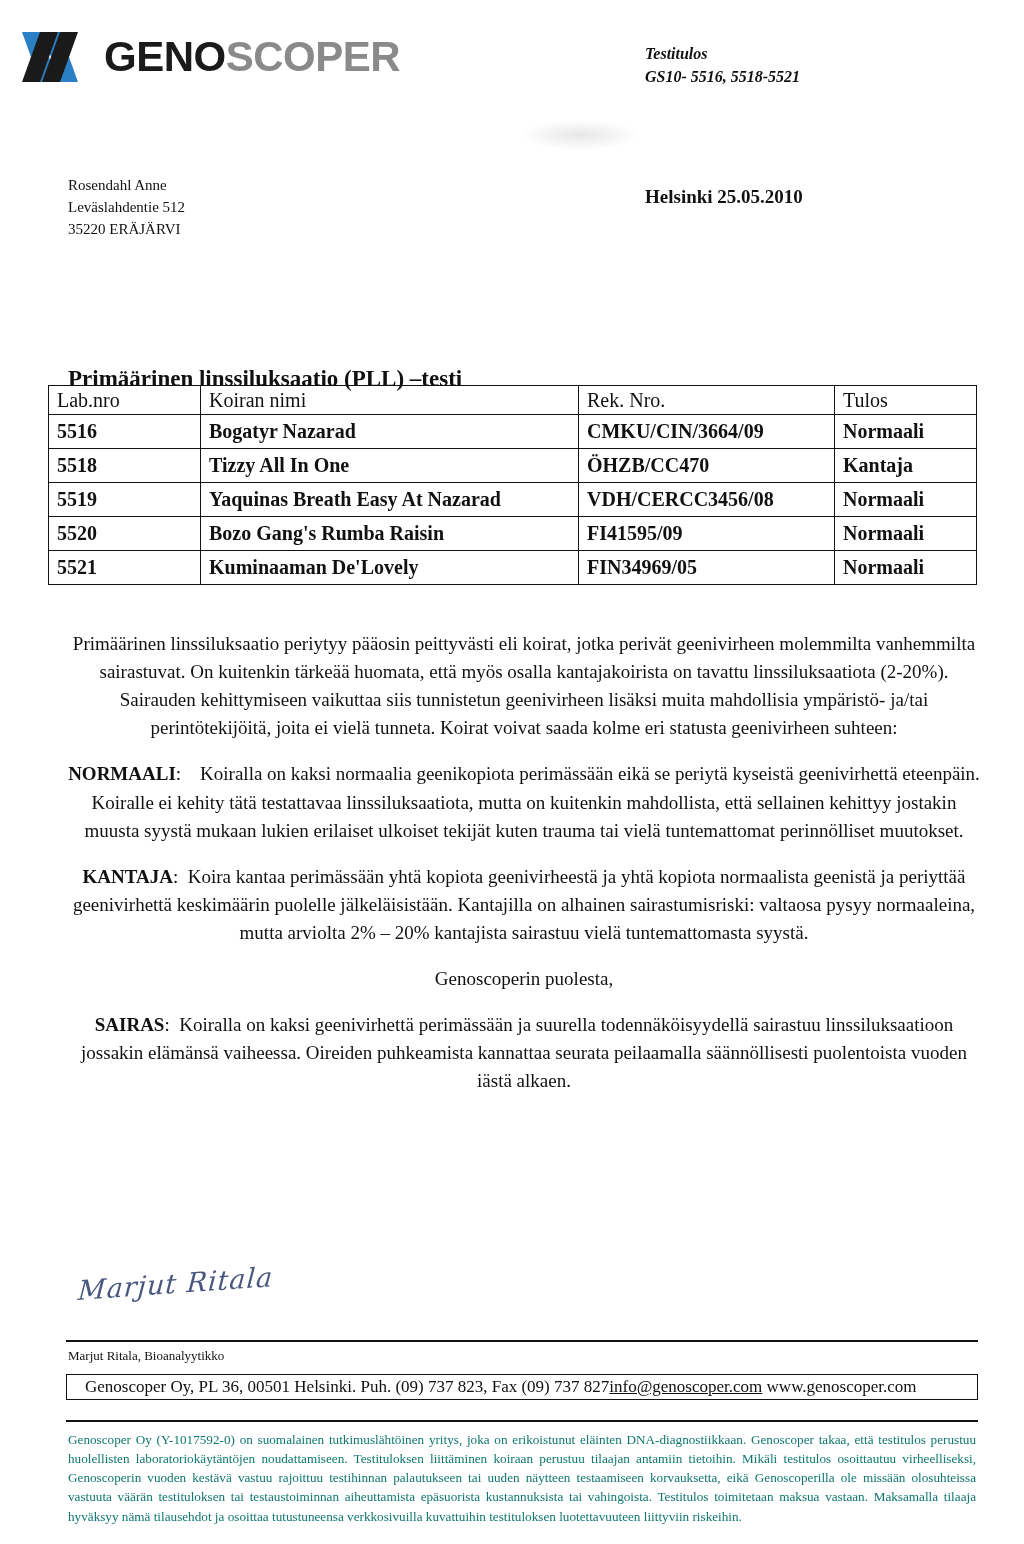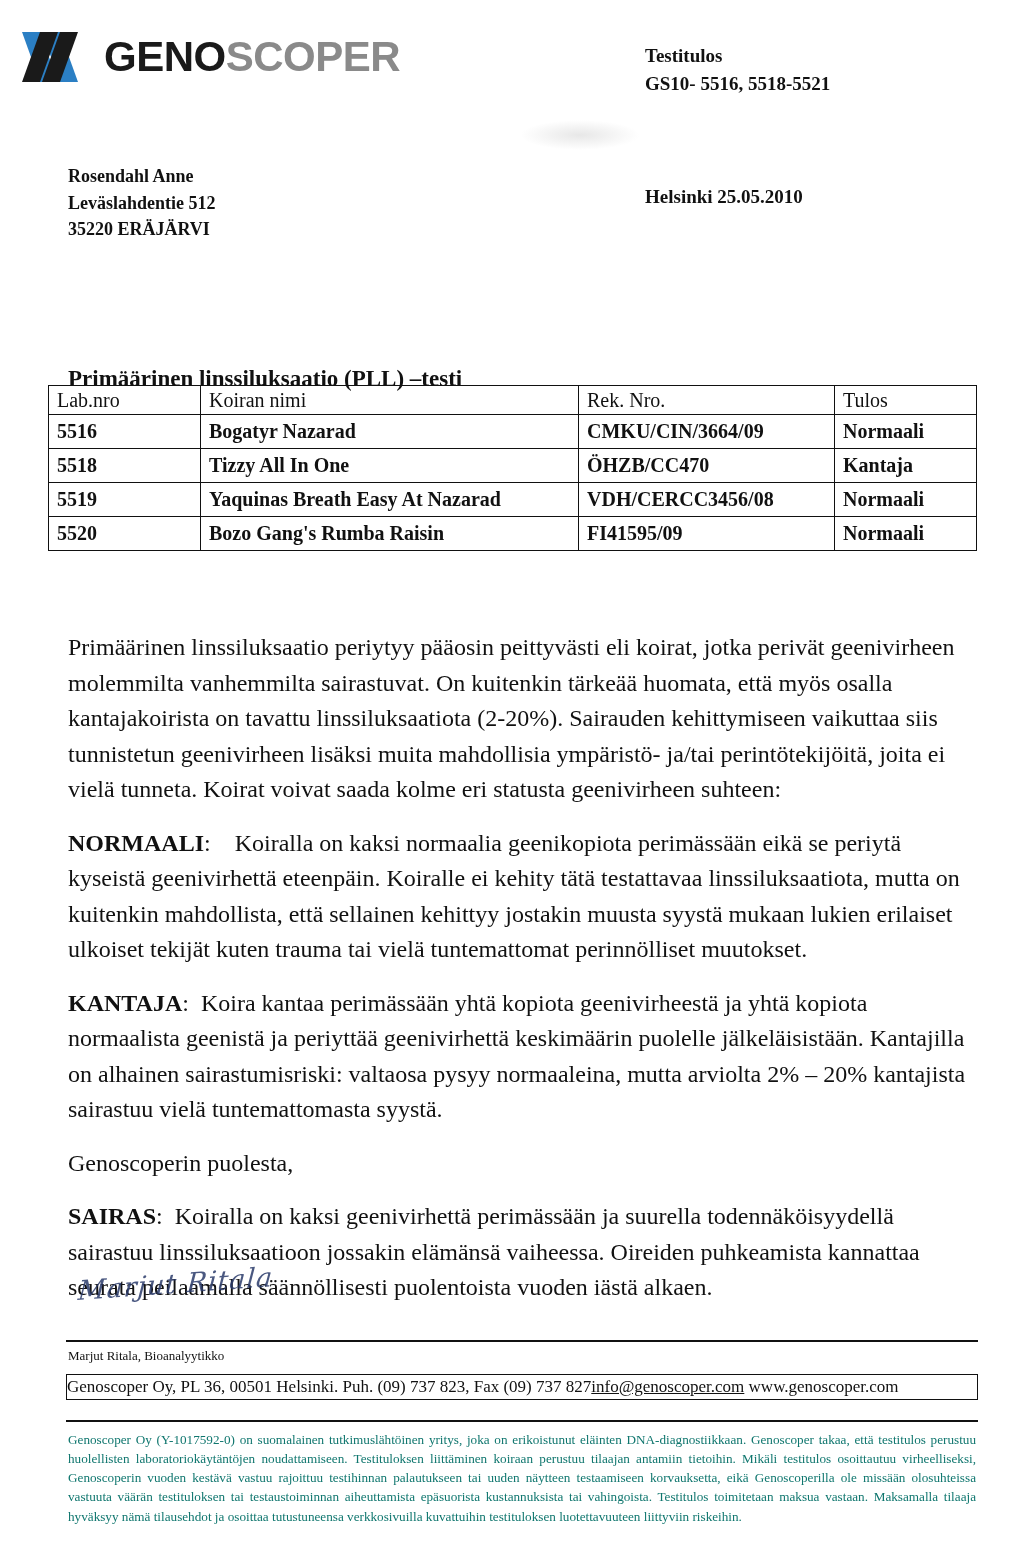--- a/index.html
+++ b/index.html
@@ -54,31 +54,32 @@
     white-space: nowrap;
   }
   .logo-text .geno { color: #1a1a1a; }
   .logo-text .scoper { color: #8a8a8a; }
 
   .header-right {
     position: absolute;
     left: 645px;
     top: 24px;
     font-weight: bold;
-    font-size: 19px;
+    font-size: 16px;
     line-height: 1.45;
+    font-style: italic;
   }
 
   
   .addr {
     position: absolute;
     left: 68px;
-    top: 163px;
-    font-weight: bold;
-    font-size: 18px;
+    top: 174px;
+    font-weight: normal;
+    font-size: 15px;
     line-height: 1.48;
   }
   .city-date {
     position: absolute;
     left: 645px;
     top: 186px;
     font-weight: bold;
     font-size: 19px;
   }
 
@@ -130,23 +131,23 @@
   .col-rek { width: 256px; }
   .col-tulos { width: 142px; }
   .cell-tulos { font-size: 21px; }
 
   
   .body-text {
     position: absolute;
     left: 68px;
     top: 630px;
     width: 912px;
-    font-size: 24px;
+    font-size: 19px;
     line-height: 1.48;
-    text-align: left;
+    text-align: center;
   }
   .body-text p {
     margin: 0 0 18px 0;
   }
   .lead { font-weight: bold; }
 
   
   .sig-script {
     position: absolute;
     left: 78px;
@@ -178,21 +179,21 @@
   .contact-box {
     position: absolute;
     left: 66px;
     top: 1374px;
     width: 912px;
     height: 26px;
     border: 1.5px solid #111;
     box-sizing: border-box;
     font-size: 17px;
     line-height: 23px;
-    padding: 0 0;
+    padding: 0 18px;
     white-space: nowrap;
     overflow: hidden;
   }
   .contact-box .email {
     text-decoration: underline;
     color: #111;
   }
 
   
   .footer-rule {
@@ -296,20 +297,26 @@
         <td>Yaquinas Breath Easy At Nazarad</td>
         <td>VDH/CERCC3456/08</td>
         <td class="cell-tulos">Normaali</td>
       </tr>
       <tr>
         <td>5520</td>
         <td>Bozo Gang's Rumba Raisin</td>
         <td>FI41595/09</td>
         <td class="cell-tulos">Normaali</td>
       </tr>
+      <tr>
+        <td>5521</td>
+        <td>Kuminaaman De'Lovely</td>
+        <td>FIN34969/05</td>
+        <td class="cell-tulos">Normaali</td>
+      </tr>
     </tbody>
   </table>
 
   <div class="body-text">
     <p>Primäärinen linssiluksaatio periytyy pääosin peittyvästi eli koirat, jotka perivät geenivirheen molemmilta vanhemmilta sairastuvat. On kuitenkin tärkeää huomata, että myös osalla kantajakoirista on tavattu linssiluksaatiota (2-20%). Sairauden kehittymiseen vaikuttaa siis tunnistetun geenivirheen lisäksi muita mahdollisia ympäristö- ja/tai perintötekijöitä, joita ei vielä tunneta. Koirat voivat saada kolme eri statusta geenivirheen suhteen:</p>
 
     <p><span class="lead">NORMAALI</span>:&nbsp;&nbsp;&nbsp; <span>Koiralla on kaksi normaalia geenikopiota perimässään eikä se periytä kyseistä geenivirhettä eteenpäin. Koiralle ei kehity tätä testattavaa linssiluksaatiota, mutta on kuitenkin mahdollista, että sellainen kehittyy jostakin muusta syystä mukaan lukien erilaiset ulkoiset tekijät kuten trauma tai vielä tuntemattomat perinnölliset muutokset.</span></p>
 
     <p><span class="lead">KANTAJA</span>:&nbsp; <span>Koira kantaa perimässään yhtä kopiota geenivirheestä ja yhtä kopiota normaalista geenistä ja periyttää geenivirhettä keskimäärin puolelle jälkeläisistään. Kantajilla on alhainen sairastumisriski: valtaosa pysyy normaaleina, mutta arviolta 2% – 20% kantajista sairastuu vielä tuntemattomasta syystä.</span></p>
 

